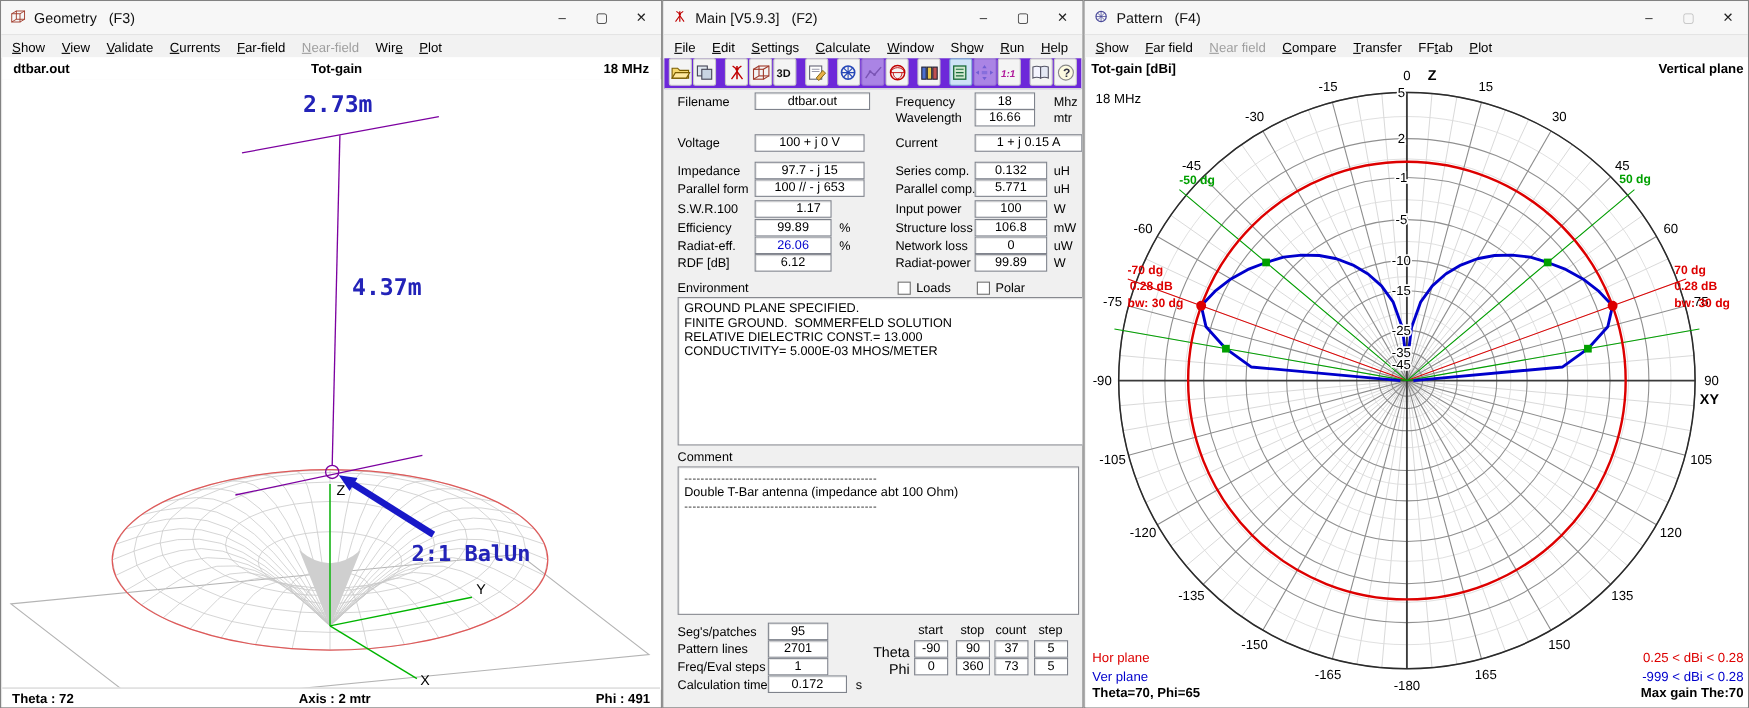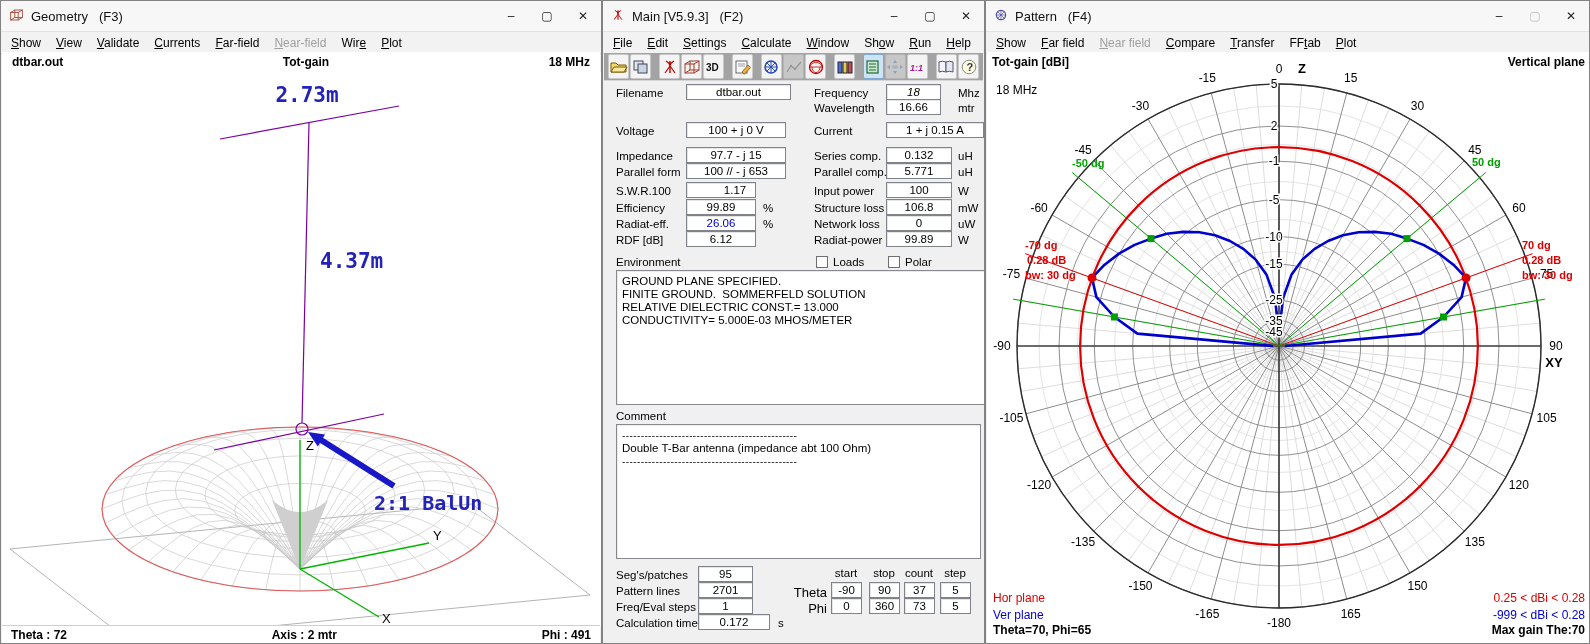--- a/index.html
+++ b/index.html
@@ -14,21 +14,21 @@
   .wbtns{margin-left:auto;display:flex;height:100%;}
   .wbtn{width:36px;height:100%;display:flex;align-items:center;justify-content:center;font-size:12px;color:#222;cursor:default;}
   .wbtn.dim{color:#bdbdbd;}
   .menubar{height:21px;display:flex;align-items:center;gap:15px;padding:0 10px;font-size:12px;background:#f2f2f2;border-bottom:1px solid #ddd;color:#000;}
   .menu-item{white-space:nowrap;}
   .menu-item.disabled{color:#9f9f9f;}
   .infobar{position:absolute;left:1px;right:1px;top:51px;height:20px;background:#fff;display:flex;justify-content:space-between;align-items:center;font-weight:bold;font-size:12px;padding:0 10px;box-sizing:border-box;}
   .statusbar{position:absolute;left:1px;right:1px;bottom:0;height:18px;background:#fff;display:flex;justify-content:space-between;align-items:center;font-weight:bold;font-size:12px;padding:0 9px;border-top:1px solid #cfcfcf;box-sizing:border-box;}
   #geo-svg{position:absolute;left:1px;top:71px;background:#fff;}
   #pattern-svg{position:absolute;left:1px;top:51px;background:#fff;}
-  .toolbar{position:absolute;top:52px;left:1px;right:1px;height:27px;background:#a3a3a3;border-bottom:1px solid #d6d6d6;display:flex;align-items:center;padding:0 4px;gap:1px;}
+  .toolbar{position:absolute;top:52px;left:1px;right:1px;height:27px;background:#6d28d9;border-bottom:1px solid #d6d6d6;display:flex;padding:0 4px;gap:1px;}
   .tool-btn{width:24px;height:23px;display:flex;align-items:center;justify-content:center;border:1px solid #c9c9c9;border-radius:2px;background:#f4f4f4;}
   .tool-btn.pressed{background:#cfe3f7;border-color:#7ea9d1;}
   .tool-btn.disabled{opacity:.45;}
   .tool-gap{width:7px;}
   .fld-label{position:absolute;font-size:11.5px;white-space:nowrap;color:#000;}
   .fld-box{position:absolute;height:16px;background:#fff;border:1px solid #7f838c;box-shadow:inset 1px 1px 0 rgba(0,0,0,.10);font-size:11.5px;display:flex;align-items:center;justify-content:center;box-sizing:border-box;white-space:nowrap;}
   .fld-box.hl{color:#0000cc;}
   .fld-unit{position:absolute;font-size:11.5px;}
   .checkbox{position:absolute;width:12px;height:12px;background:#fff;border:1px solid #6f6f6f;box-sizing:border-box;}
   .cb-label{position:absolute;font-size:11.5px;}
@@ -303,21 +303,21 @@
         <div class="fld-box" style="left: 83px; top: 181px; width: 70px; padding-left: 28px;">1.17</div>
         <div class="fld-label" style="left: 13px; top: 201px;">Efficiency</div>
         <div class="fld-box" style="left: 83px; top: 198px; width: 70px;">99.89</div>
         <div class="fld-unit" style="left: 160px; top: 201px;">%</div>
         <div class="fld-label" style="left: 13px; top: 217px;">Radiat-eff.</div>
         <div class="fld-box hl" style="left: 83px; top: 214px; width: 70px;">26.06</div>
         <div class="fld-unit" style="left: 160px; top: 217px;">%</div>
         <div class="fld-label" style="left: 13px; top: 233px;">RDF [dB]</div>
         <div class="fld-box" style="left: 83px; top: 230px; width: 70px;">6.12</div>
         <div class="fld-label" style="left: 211px; top: 86px;">Frequency</div>
-        <div class="fld-box" style="left: 283px; top: 83px; width: 55px; font-style: italic;">18</div>
+        <div class="fld-box" style="left: 283px; top: 83px; width: 55px;">18</div>
         <div class="fld-unit" style="left: 355px; top: 86px;">Mhz</div>
         <div class="fld-label" style="left: 211px; top: 101px;">Wavelength</div>
         <div class="fld-box" style="left: 283px; top: 98px; width: 55px;">16.66</div>
         <div class="fld-unit" style="left: 355px; top: 101px;">mtr</div>
         <div class="fld-label" style="left: 211px; top: 124px;">Current</div>
         <div class="fld-box" style="left: 283px; top: 121px; width: 98px;">1 + j 0.15 A</div>
         <div class="fld-label" style="left: 211px; top: 149px;">Series comp.</div>
         <div class="fld-box" style="left: 283px; top: 146px; width: 66px;">0.132</div>
         <div class="fld-unit" style="left: 355px; top: 149px;">uH</div>
         <div class="fld-label" style="left: 211px; top: 165px;">Parallel comp.</div>

